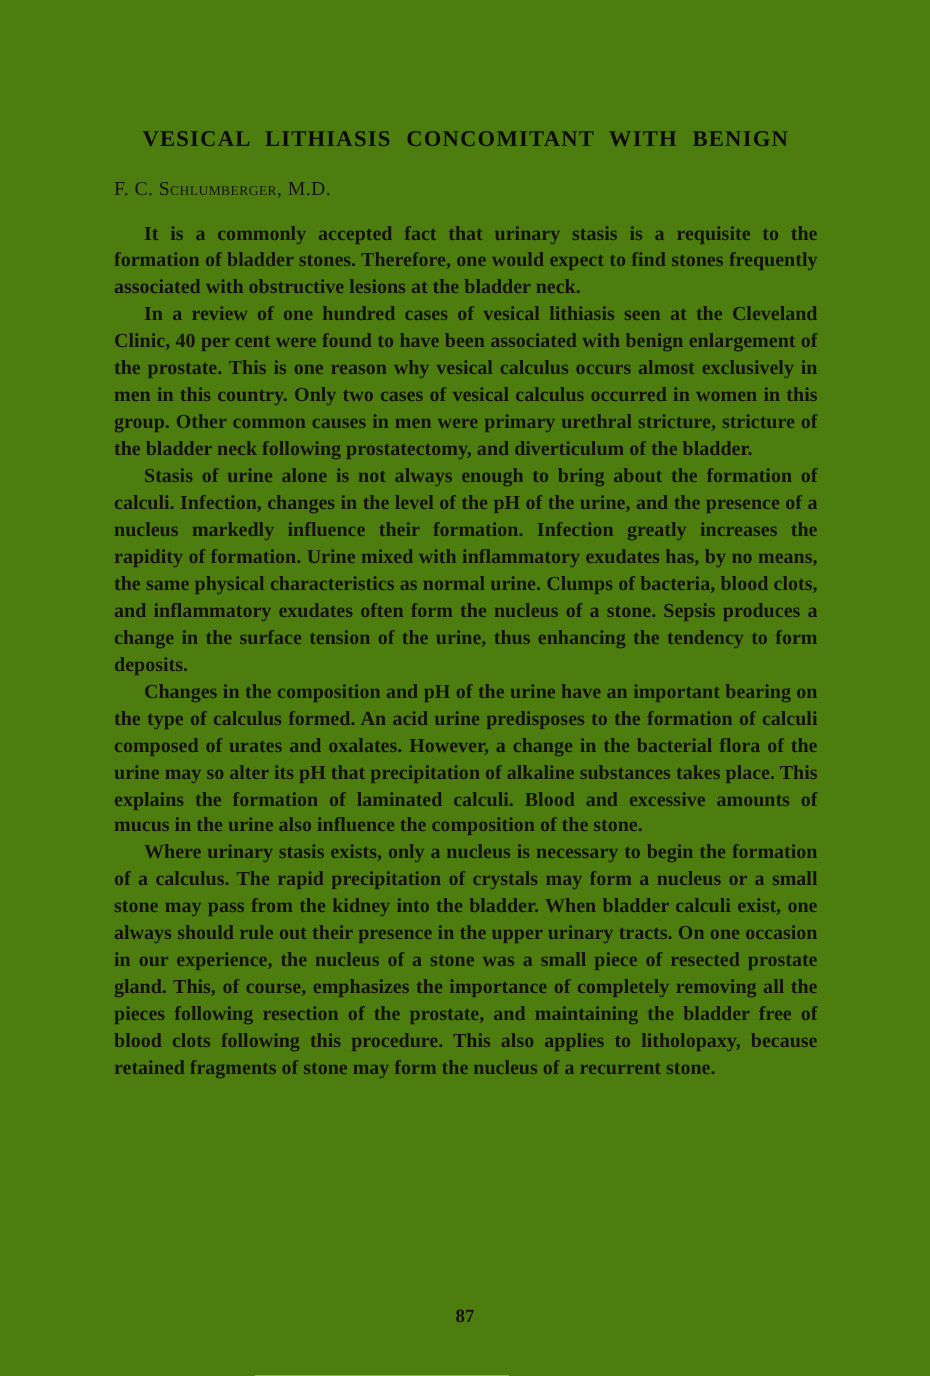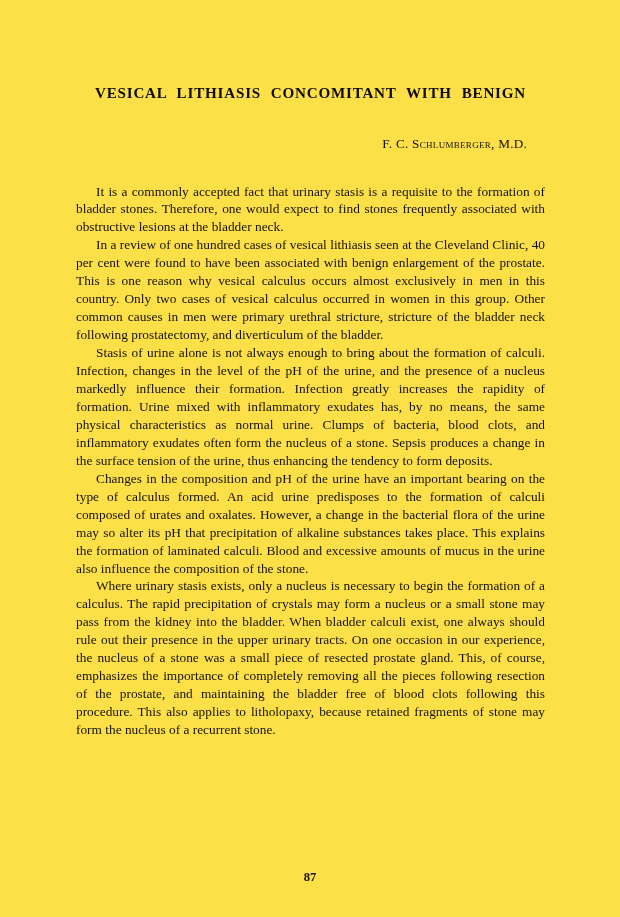--- a/index.html
+++ b/index.html
@@ -13,21 +13,21 @@
     font-family: "Liberation Serif", "DejaVu Serif", serif;
     color: #15110e;
     position: relative;
     overflow: hidden;
     -webkit-font-smoothing: antialiased;
   }
   .page {
     width: 620px;
     height: 917px;
     position: relative;
-    background: #fde047;
+    background: #4d7c0f;
   }
   .content {
     position: absolute;
     left: 76px;
     top: 0;
     width: 469px;
   }
   .title {
     margin: 0;
     padding-top: 83px;
@@ -43,34 +43,35 @@
     display: block;
     letter-spacing: 0.8px;
     word-spacing: 5.2px;
   }
   .title .line2 {
     display: block;
     letter-spacing: 0.9px;
     word-spacing: 4.4px;
   }
   .byline {
-    margin: 18px;
+    margin: 0;
     padding-top: 12px;
-    text-align: right;
+    text-align: left;
     font-size: 13.2px;
     line-height: 17px;
     letter-spacing: 0.25px;
     color: #15110e;
   }
   .byline .smallcaps {
     font-variant: small-caps;
     letter-spacing: 0.3px;
   }
   .body-text {
     padding-top: 13px;
+    font-weight: bold;
   }
   p.para {
     margin: 0;
     font-size: 13.35px;
     line-height: 17.95px;
     text-align: justify;
     text-justify: inter-word;
     text-indent: 20px;
     color: #15110e;
     hyphens: none;

